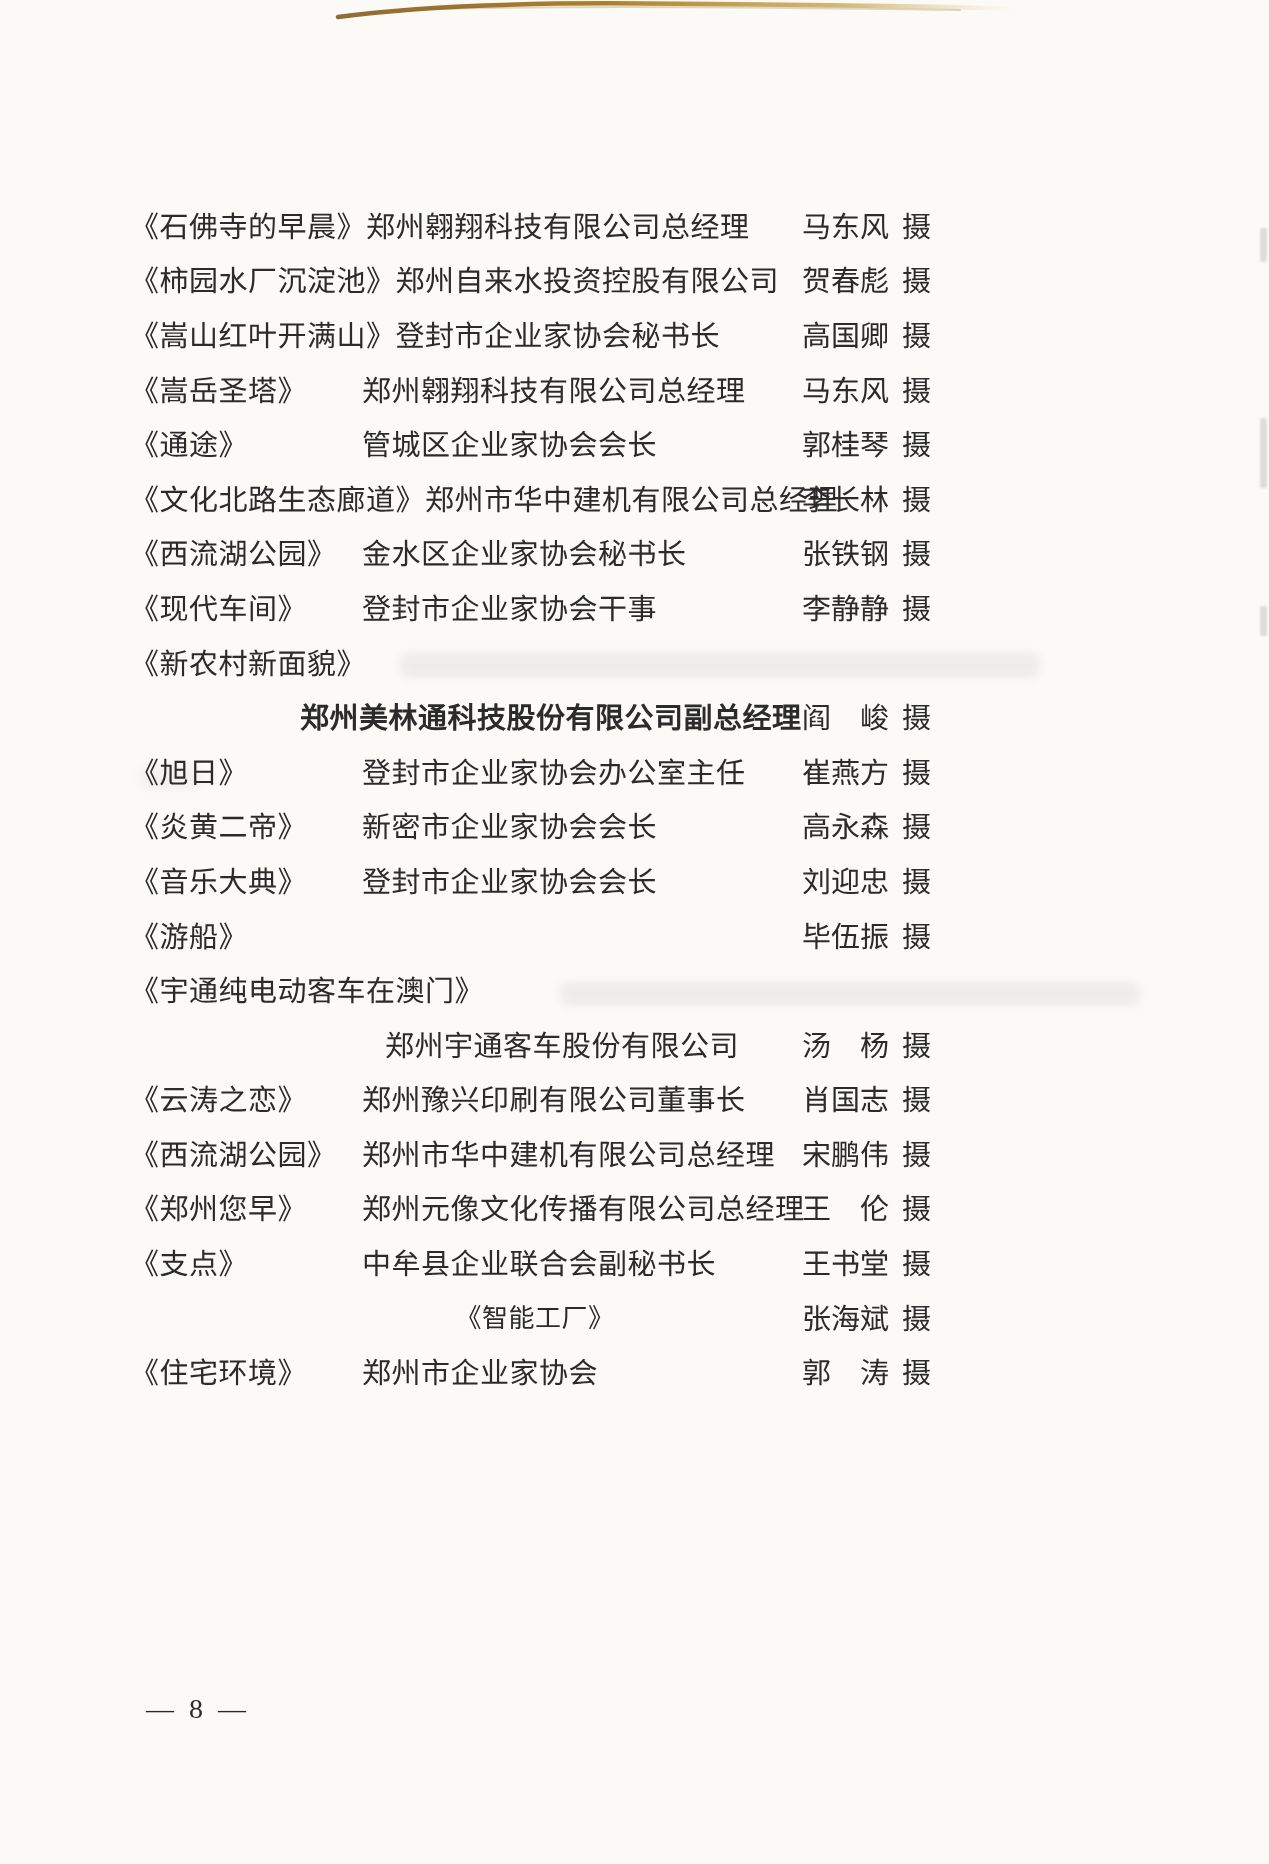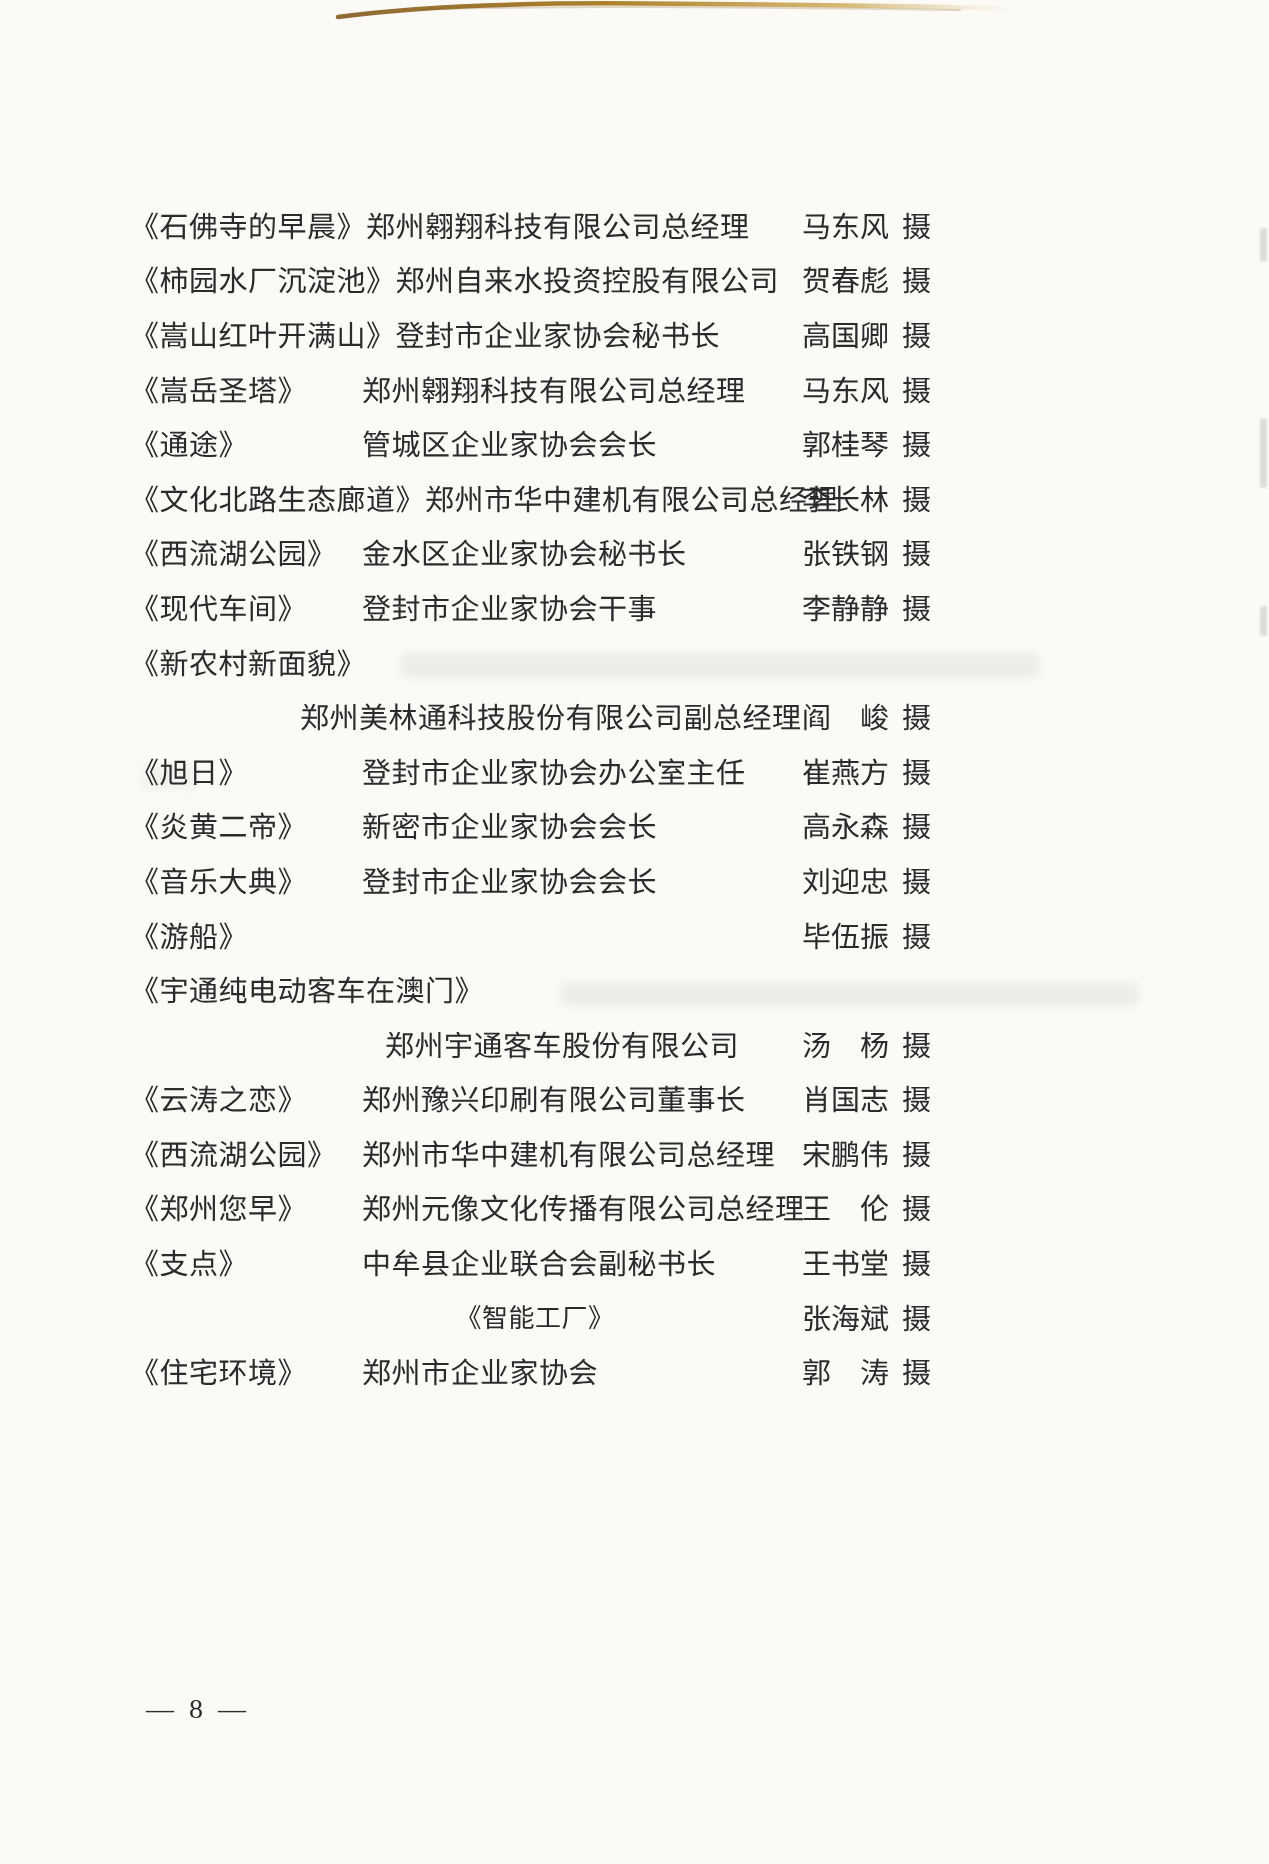--- a/index.html
+++ b/index.html
@@ -66,21 +66,21 @@
     font-size: 29px;
     line-height: 1;
     white-space: nowrap;
   }
   .row .title {
     min-width: 232px;
     letter-spacing: 0.5px;
   }
   .row.flush .title { min-width: 0; }
   .row.flush { font-size: 26px; justify-content: center; }
-  .row.cont-a .aff { margin-left: 170px; }
+  .row.cont-a .aff { margin-left: 170px; font-weight: bold; }
   .row.cont-b .aff { margin-left: 255px; }
   .row .aff {
     flex: 1;
     letter-spacing: 0.5px;
   }
   .row .name {
     position: absolute;
     left: 672px;
     width: 96px;
     font-size: 29px;

